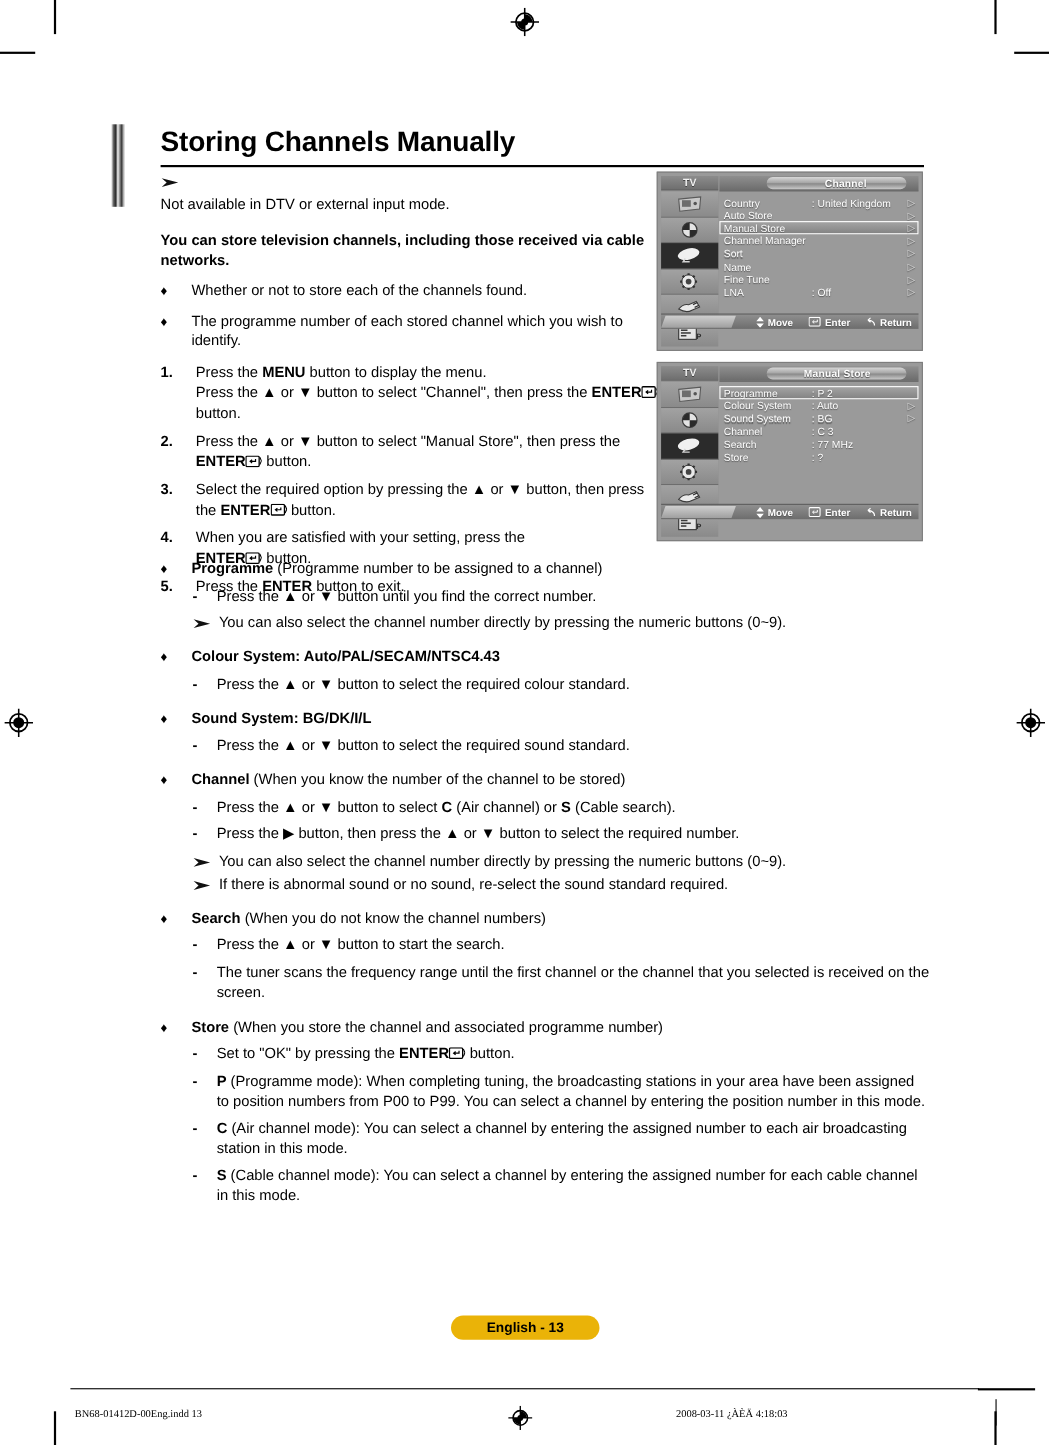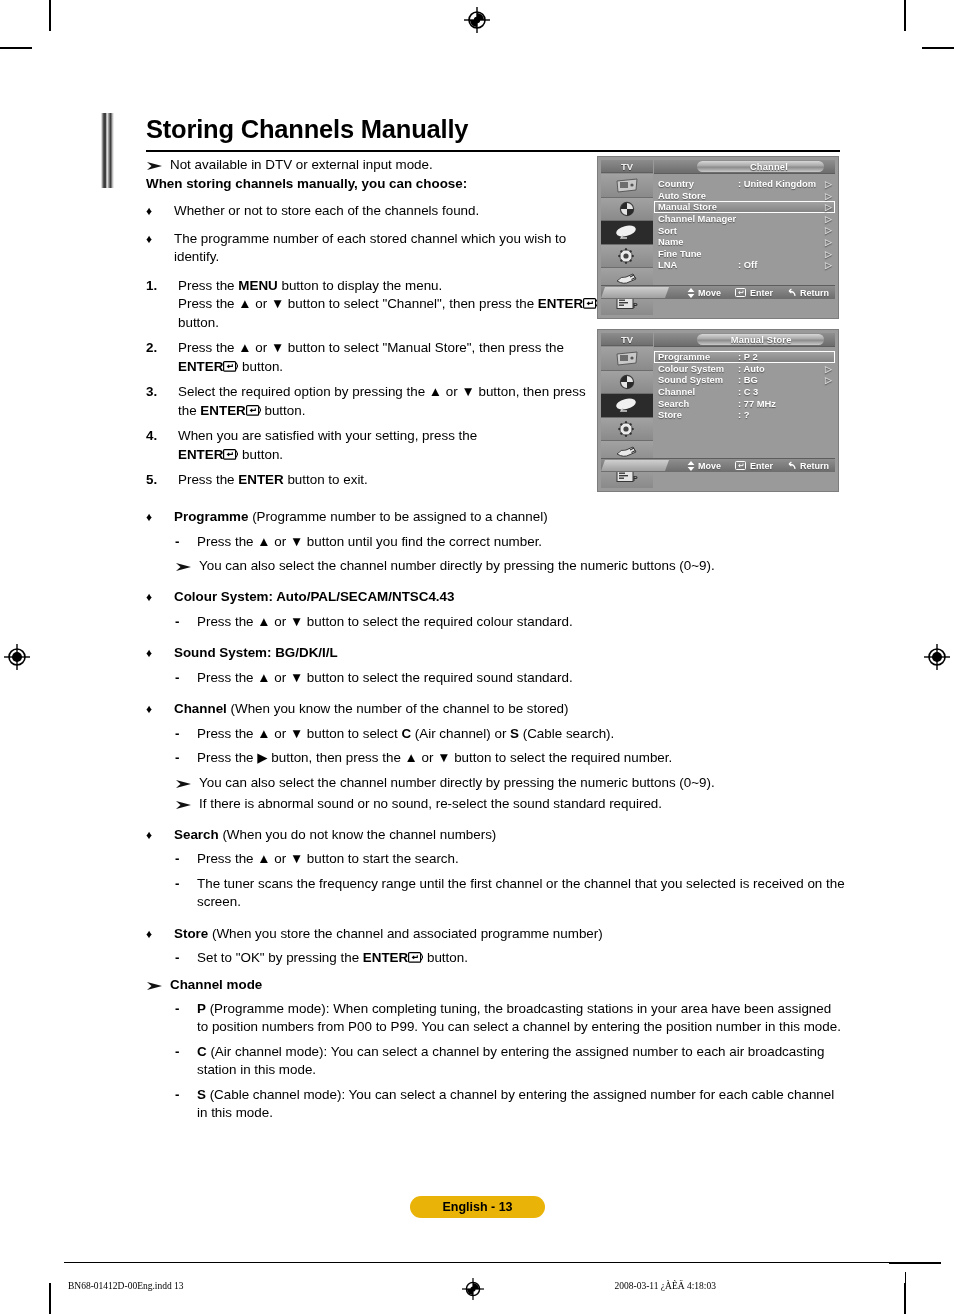--- a/index.html
+++ b/index.html
@@ -42,21 +42,21 @@
   .txt { font-size:13.4px; line-height:18px; }
   .bold { font-weight:bold; }
 
   
   .note { display:flex; gap:7px; font-size:13.4px; line-height:18px; }
   .arrow-ic {
     flex:0 0 auto; width:17px; height:14px; position:relative; top:3px;
   }
   .arrow-ic svg { display:block; }
 
-  .noteline { margin-bottom:1px; }
+  .noteline { margin-bottom:15px;flex-direction:column; }
 
   
   .brow { display:flex; font-size:13.4px; line-height:18.5px; margin-top:9px; }
   .bul { flex:0 0 28px; font-size:12px; line-height:18.5px; }
   .brow-txt { flex:1 1 auto; }
 
   
   .nrow { display:flex; font-size:13.4px; line-height:18.5px; margin-top:7px; }
   .num { flex:0 0 32px; font-weight:bold; }
 
@@ -112,22 +112,22 @@
     background:linear-gradient(to bottom,#d7d7d7 0%,#a8a8a8 45%,#8a8a8a 55%,#c9c9c9 100%);
   }
   .osd-title {
     position:absolute; left:0; right:0; top:0; height:14px; line-height:14px;
     text-align:center; font-size:9.3px; font-weight:bold; color:#ffffff;
     text-shadow:0 1px 1px #4a4a4a; letter-spacing:0.2px;
   }
 
   .osd-rows { position:absolute; left:0; right:0; top:16px; bottom:16px; padding-top:2px; }
   .osd-row {
-    position:relative; height:11.6px; display:flex; align-items:center;
-    font-size:9.4px; font-weight:bold; color:#ffffff;
+    position:relative; height:11.6px; display:flex; align-items:flex-end;
+    font-size:9.4px; font-weight:normal; color:#ffffff;
     text-shadow:0 1px 1px #555;
     padding-left:4px;
   }
   .osd-row .lbl { width:80px; flex:0 0 auto; }
   .osd-row .val { flex:1 1 auto; }
   .osd-row .tri { position:absolute; right:3px; top:1px; font-size:9px; color:#d6d6d6; line-height:10px;}
   .osd-row.hl {
     outline:1.4px solid #ffffff; outline-offset:-1px;
     background:linear-gradient(to bottom,#a6a6a6,#818181);
   }
@@ -212,21 +212,21 @@
 
     <div class="note noteline">
       <span class="arrow-ic">
         <svg width="17" height="14" viewBox="0 0 17 14">
           <path d="M1 3 L16 7 L1 11 L5.5 7 Z" fill="#111"></path>
         </svg>
       </span>
       <span>Not available in DTV or external input mode.</span>
     </div>
 
-    <p class="txt bold" style="margin-top:0px;">When storing channels manually, you can choose:</p>
+    <p class="txt bold" style="margin-top:1px;">You can store television channels, including those received via cable networks.</p>
 
     <div class="brow">
       <span class="bul">♦</span>
       <span class="brow-txt">Whether or not to store each of the channels found.</span>
     </div>
     <div class="brow">
       <span class="bul">♦</span>
       <span class="brow-txt">The programme number of each stored channel which you wish to identify.</span>
     </div>
 
@@ -372,28 +372,20 @@
       <div class="drow">
         <span class="dash">-</span>
         <span class="drow-txt"><span>Set to "OK" by pressing the </span><b>ENTER</b><span class="enter-ic"><svg width="15" height="11" viewBox="0 0 15 11">
                 <rect x="0.6" y="0.6" width="12" height="9.6" rx="1" fill="none" stroke="#000" stroke-width="1.2"></rect>
                 <path d="M9.3 3.3 v2.1 h-4.6 M6.2 3.9 L4.4 5.4 L6.2 6.9" fill="none" stroke="#000" stroke-width="1.1"></path>
                 <path d="M13.2 1.6 l1.5 3.4 l-1.5 3.4" fill="none" stroke="#000" stroke-width="1"></path>
               </svg></span><span> button.</span></span>
       </div>
     </div>
 
-    <div class="note" style="margin-top:8px;">
-      <span class="arrow-ic">
-          <svg width="17" height="14" viewBox="0 0 17 14">
-            <path d="M1 3 L16 7 L1 11 L5.5 7 Z" fill="#111"></path>
-          </svg>
-        </span>
-      <b>Channel mode</b>
-    </div>
     <div class="sub">
       <div class="drow">
         <span class="dash">-</span>
         <span class="drow-txt"><b>P</b><span> (Programme mode): When completing tuning, the broadcasting stations in your area have been assigned to position numbers from P00 to P99. You can select a channel by entering the position number in this mode.</span></span>
       </div>
       <div class="drow">
         <span class="dash">-</span>
         <span class="drow-txt"><b>C</b><span> (Air channel mode): You can select a channel by entering the assigned number to each air broadcasting station in this mode.</span></span>
       </div>
       <div class="drow">

